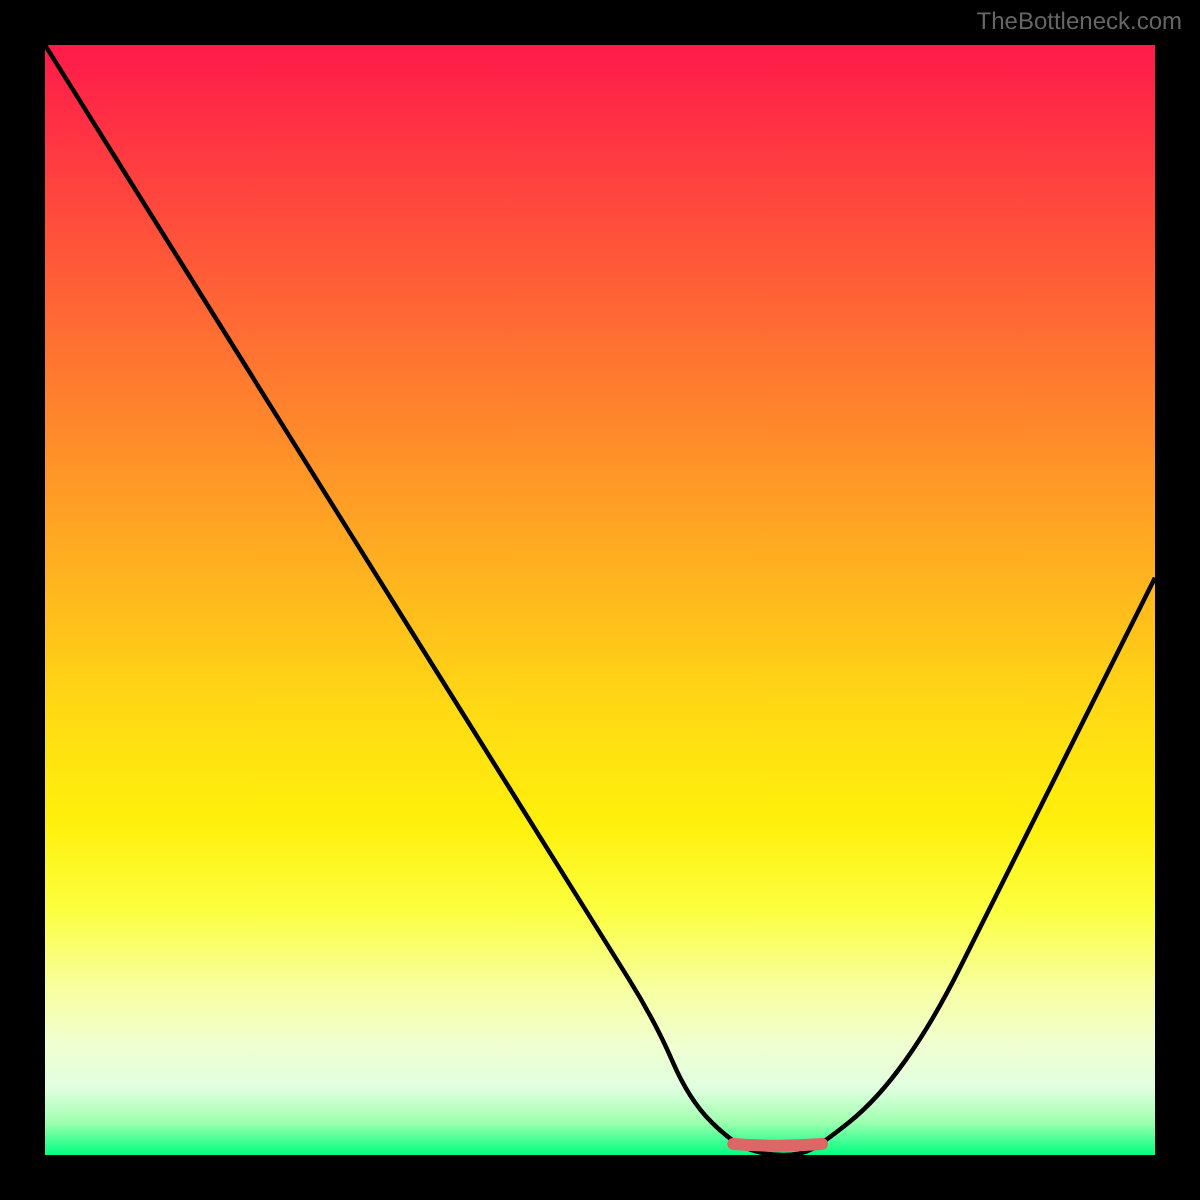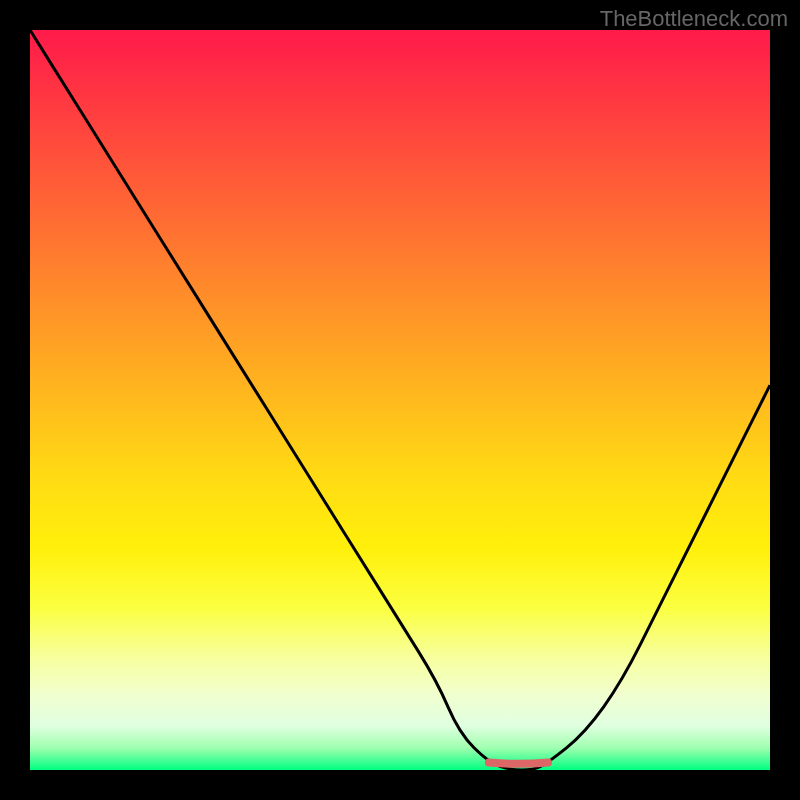--- a/index.html
+++ b/index.html
@@ -1,17 +1,17 @@
 <!DOCTYPE html>
 <html><head>
 <meta charset="utf-8">
 <style>
   * { margin: 0; padding: 0; box-sizing: border-box; }
   body { width: 800px; height: 800px; background: #000; position: relative; font-family: Arial, sans-serif; }
-  .watermark { position: absolute; top: 6px; right: 12px; color: #666; font-size: 22px; z-index: 10; }
+  .watermark { position: absolute; top: 6px; right: 12px; color: #666; font-size: 16px; z-index: 10; }
   .plot-area { position: absolute; left: 30px; top: 30px; width: 740px; height: 740px; overflow: hidden; }
   .gradient-bg { position: absolute; inset: 0; background: linear-gradient(to bottom,
     #ff1a4a 0%,
     #ff3a41 10%,
     #ff5a38 20%,
     #ff7a2f 30%,
     #ff9a26 40%,
     #ffba1d 50%,
     #ffda14 60%,
     #fff00b 70%,

